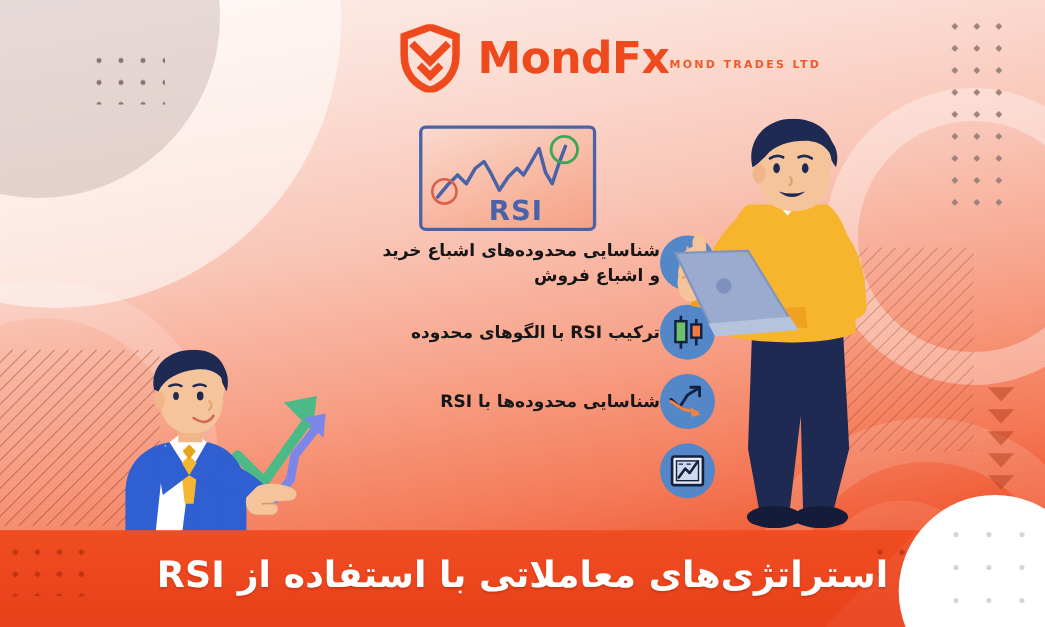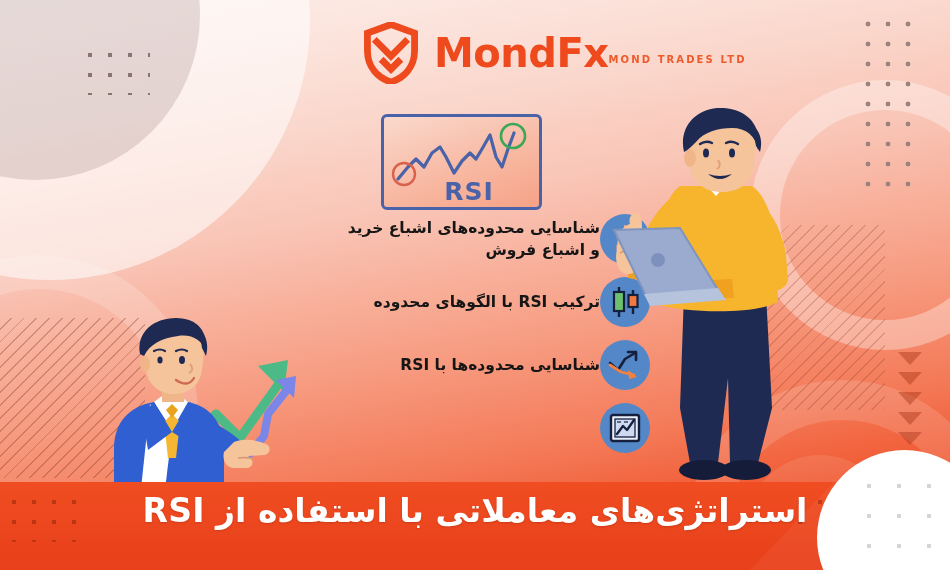--- a/index.html
+++ b/index.html
@@ -86,21 +86,21 @@
   .band{
     position:absolute;left:0;bottom:0;width:950px;height:88px;
     background:linear-gradient(180deg,#f04d22 0%,#e8401a 100%);
   }
   .band-facet{
     position:absolute;right:0;bottom:0;width:200px;height:88px;
     background:rgba(255,255,255,.05);
     clip-path:polygon(42% 0,100% 0,100% 100%,0 100%);
   }
   .headline{
-    position:absolute;left:0;bottom:16px;width:950px;height:88px;
+    position:absolute;left:0;bottom:4px;width:950px;height:88px;
     display:flex;align-items:center;justify-content:center;
     color:#ffffff;font-size:33px;font-weight:bold;letter-spacing:.2px;
     direction:rtl;text-align:center;
     text-shadow:0 1px 2px rgba(120,25,5,.25);
   }
 
   
   .logo{position:absolute;left:360px;top:22px;display:flex;align-items:center;gap:12px;}
   .logo-text{display:flex;line-height:1;}
   .logo-name{font-size:40px;font-weight:bold;color:#ef4a1e;letter-spacing:-.5px;}

